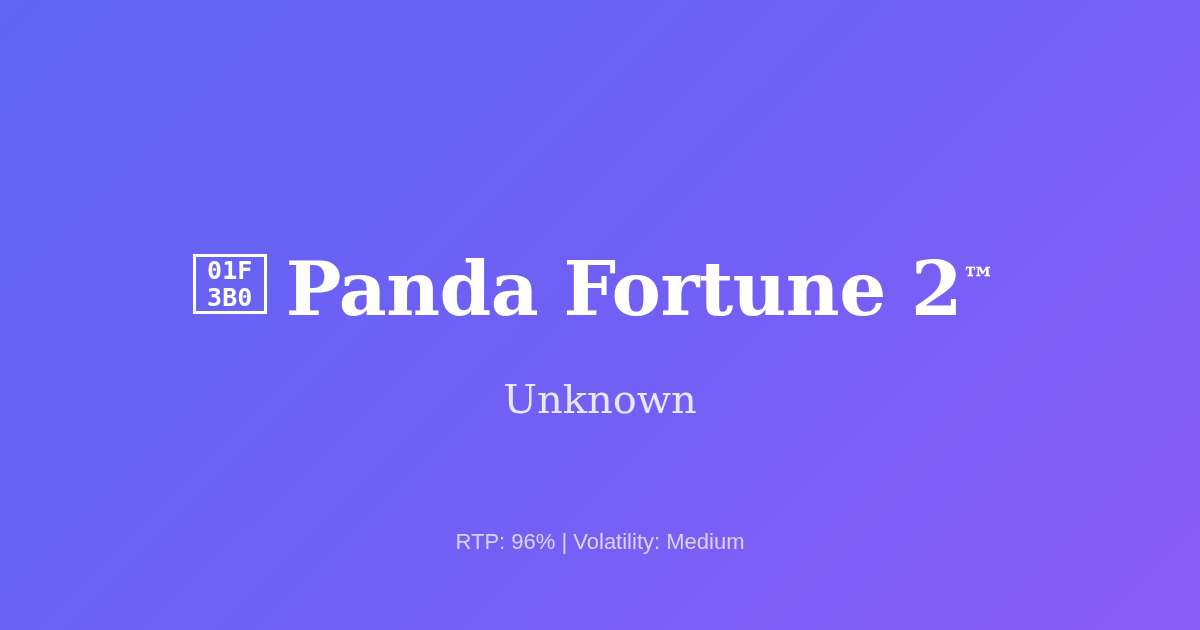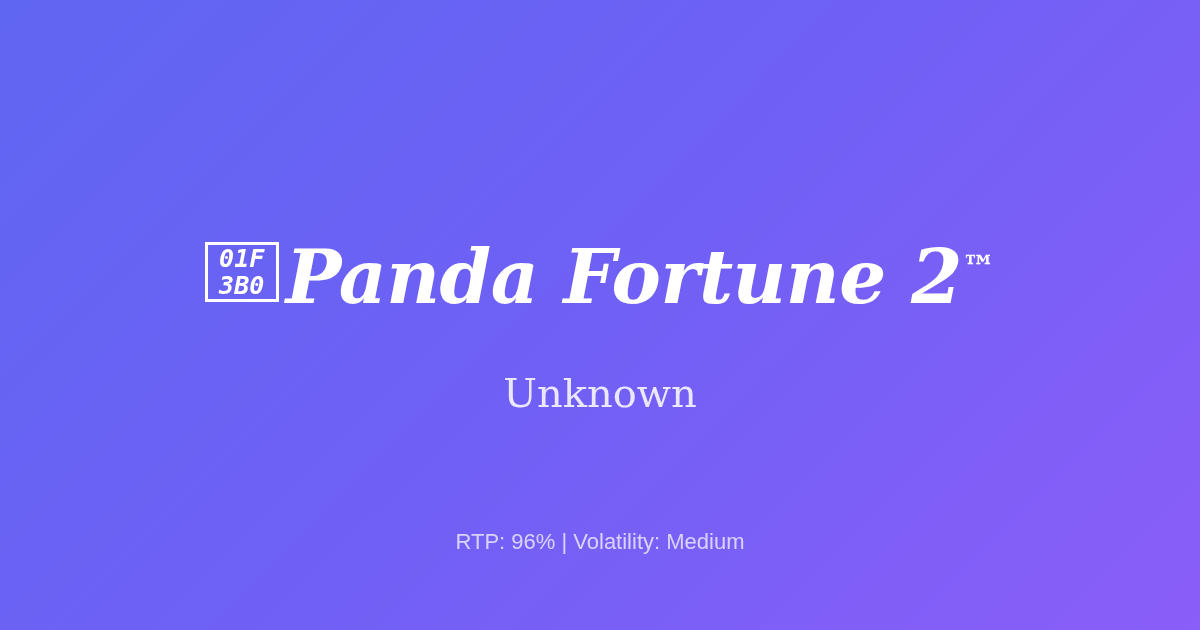--- a/index.html
+++ b/index.html
@@ -32,21 +32,20 @@
     position: absolute;
     left: 0;
     right: 0;
     top: 228px;
     display: flex;
     align-items: center;
     justify-content: center;
     gap: 7px;
     padding: 0 32px;
     box-sizing: border-box;
-    font-style: italic;
   }
 
   .emoji-tofu {
     flex: 0 0 auto;
     width: 74px;
     height: 60px;
     box-sizing: border-box;
     border: 3px solid #ffffff;
     display: flex;
     flex-direction: column;
@@ -69,42 +68,42 @@
   }
 
   .title-text {
     font-family: "DejaVu Serif", "Liberation Serif", serif;
     font-weight: 700;
     font-size: 74px;
     line-height: 80px;
     color: #ffffff;
     white-space: nowrap;
     letter-spacing: -0.5px;
-    margin: 0;
+    margin: 12px;
   }
 
   .title-text .tm {
     font-size: 0.45em;
     vertical-align: 0.72em;
     letter-spacing: 0;
   }
 
   
   .subtitle {
     position: absolute;
     left: 0;
     right: 0;
     top: 360px;
     text-align: center;
     font-family: "DejaVu Serif", "Liberation Serif", serif;
     font-weight: 400;
     font-size: 40px;
     line-height: 50px;
     color: rgba(255, 255, 255, 0.85);
-    margin: 8px;
+    margin: 14px;
     padding: 0 40px;
     box-sizing: border-box;
     white-space: nowrap;
   }
 
   
   .meta {
     position: absolute;
     left: 0;
     right: 0;

